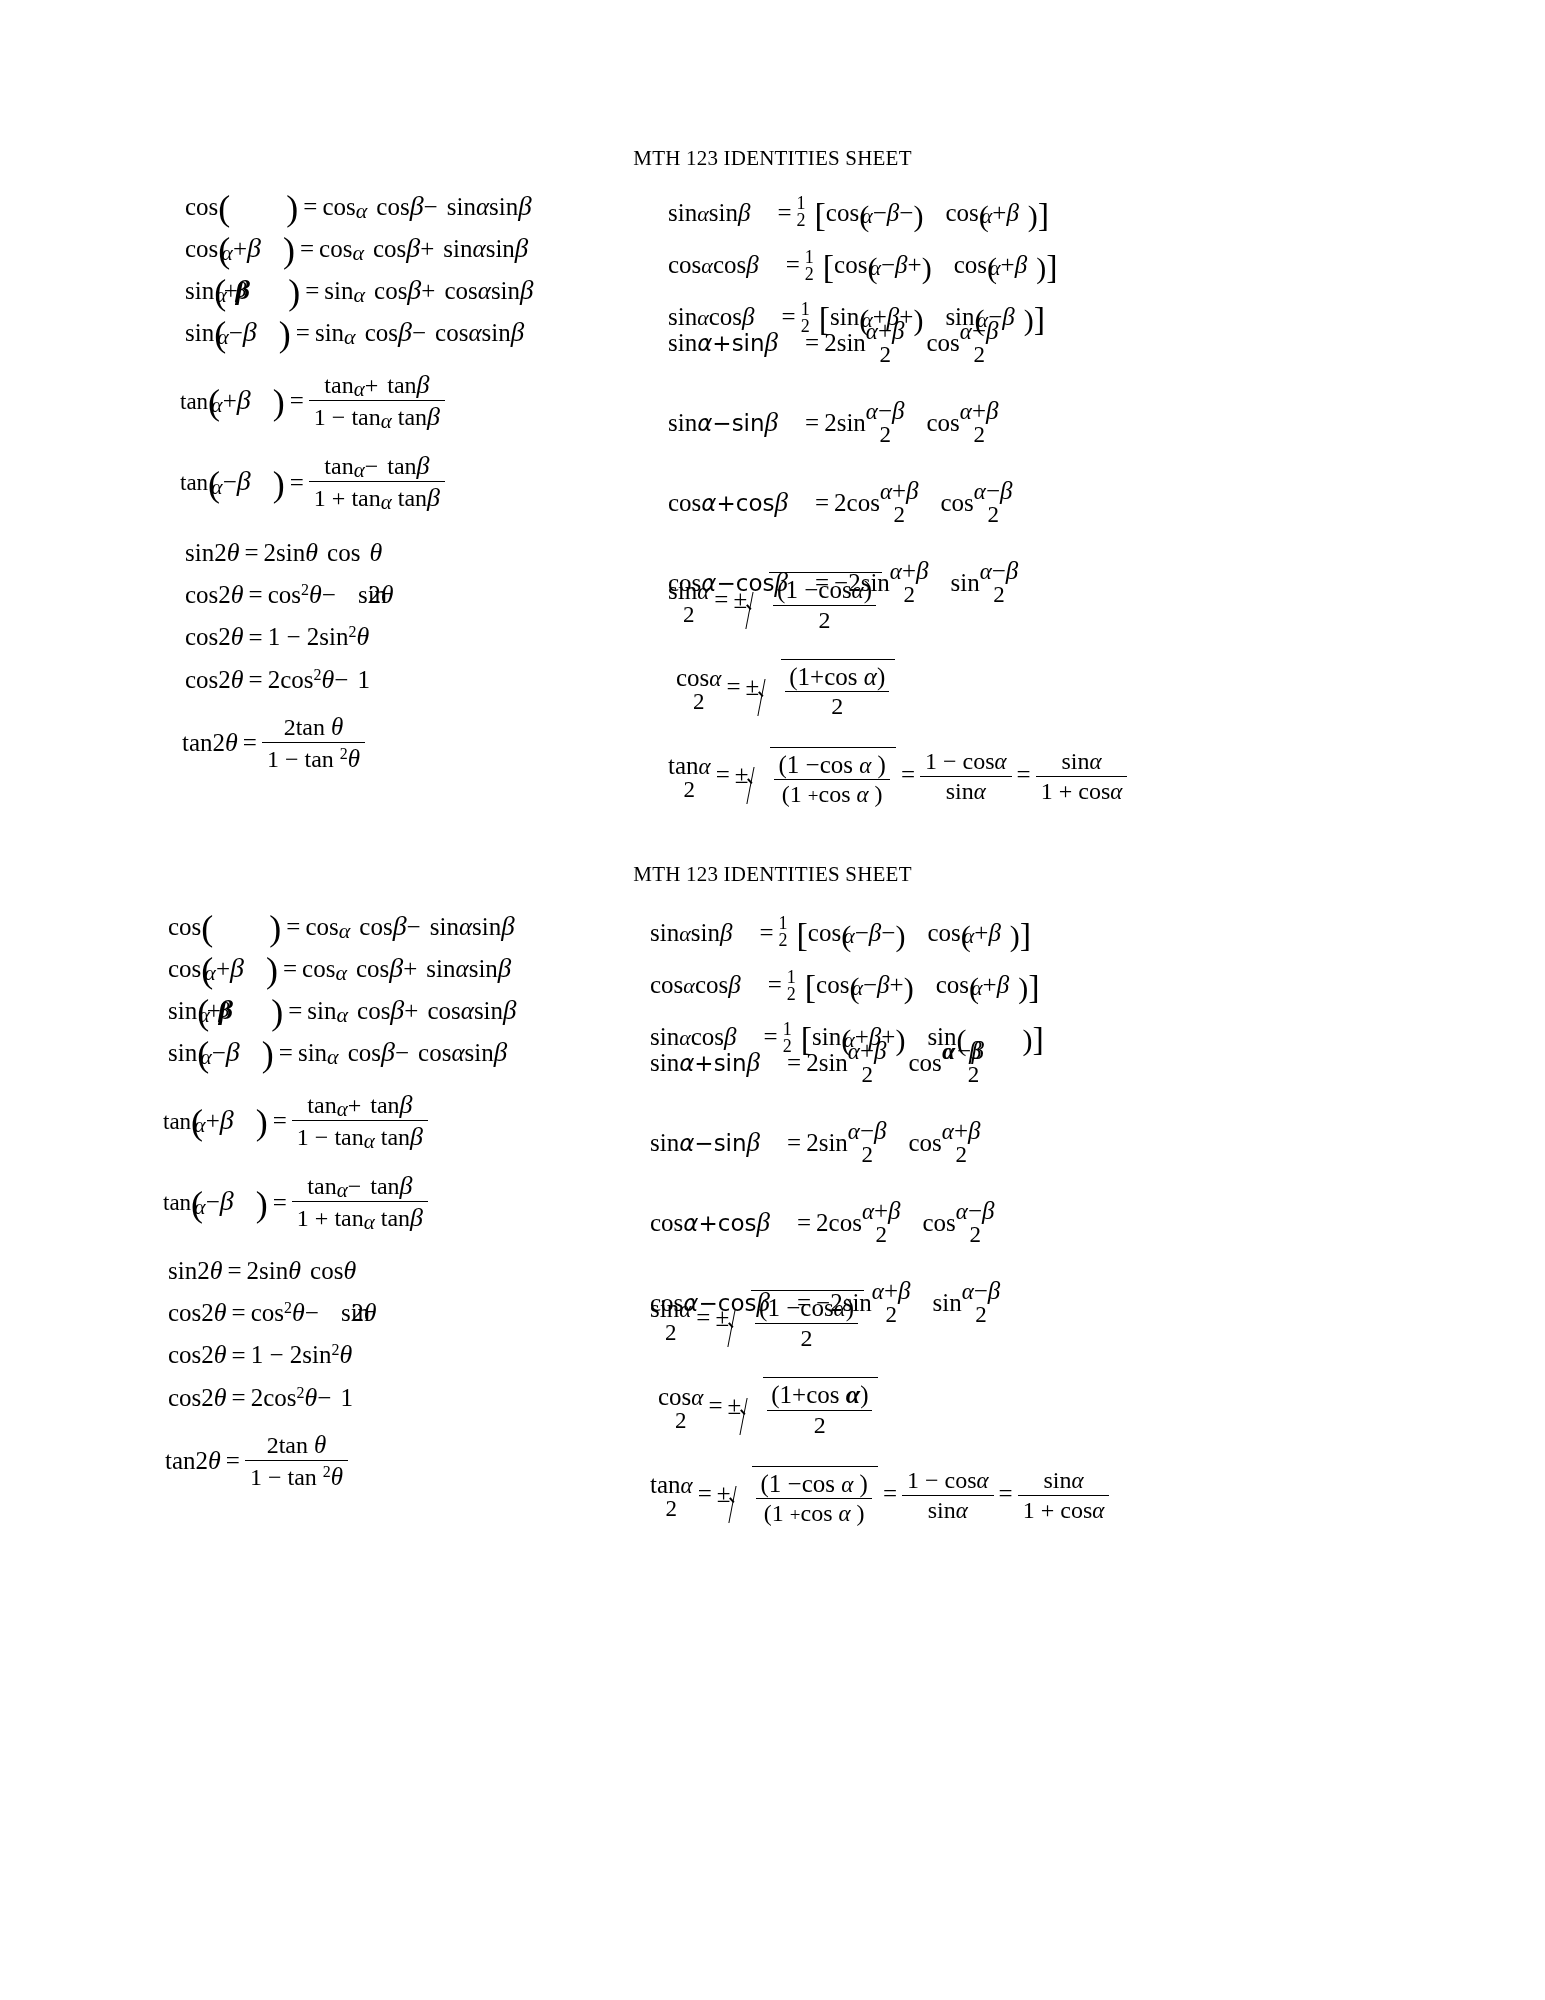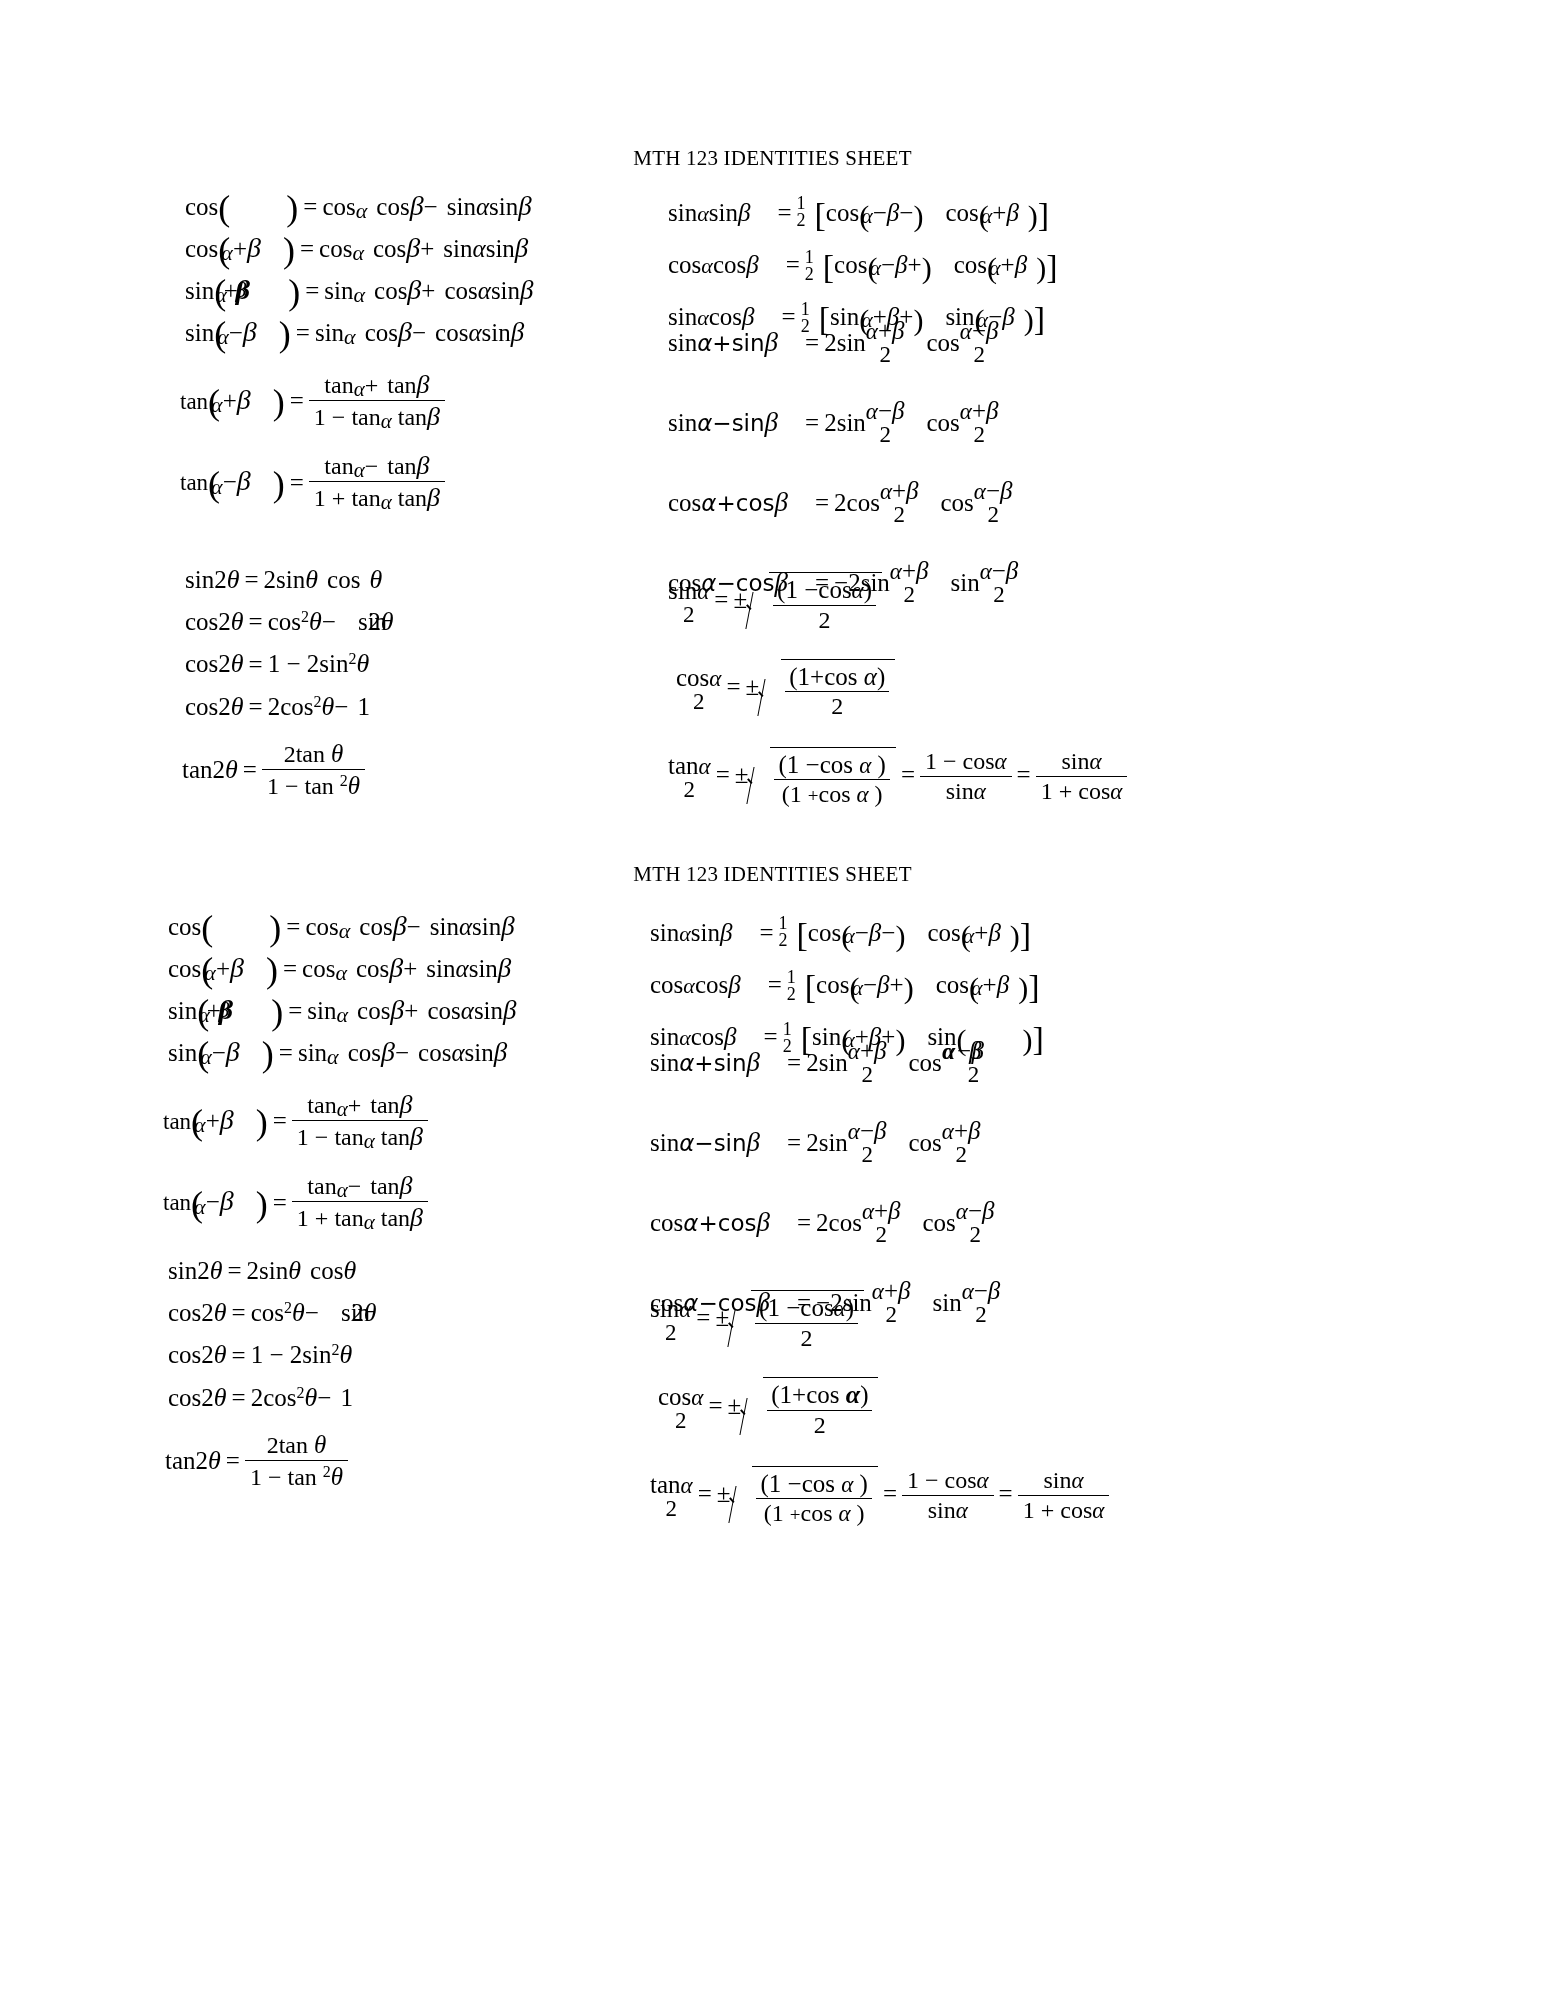--- a/index.html
+++ b/index.html
@@ -220,21 +220,21 @@
 
       <div class="eq" style="margin-bottom:20px;margin-left:-5px">
         <span class="fn" style="font-size:23px">tan</span><span class="big-paren">(</span><span style="margin-left:-9px"></span><span class="gk" style="font-size:22px;position:relative;top:3px">α</span><span>+</span><span class="gk" style="font-size:28px">β</span><span class="sp-lg"></span><span class="big-paren">)</span><span class="eqsign">=</span><span class="frac"><span class="num"><span class="fn">tan</span><span class="gk" style="font-size:21px;position:relative;top:3px">α</span>+<span class="sp"></span><span class="fn">tan</span><span class="gk" style="font-size:26px">β</span></span><span class="den">1 − <span class="fn">tan</span><span class="gk" style="font-size:21px;position:relative;top:3px">α</span> <span class="fn">tan</span><span class="gk" style="font-size:26px">β</span></span></span>
       </div>
 
       <div class="eq" style="margin-bottom:0px;margin-left:-5px">
         <span class="fn" style="font-size:23px">tan</span><span class="big-paren">(</span><span style="margin-left:-9px"></span><span class="gk" style="font-size:22px;position:relative;top:3px">α</span><span>−</span><span class="gk" style="font-size:28px">β</span><span class="sp-lg"></span><span class="big-paren">)</span><span class="eqsign">=</span><span class="frac"><span class="num"><span class="fn">tan</span><span class="gk" style="font-size:21px;position:relative;top:3px">α</span>−<span class="sp"></span><span class="fn">tan</span><span class="gk" style="font-size:26px">β</span></span><span class="den">1 + <span class="fn">tan</span><span class="gk" style="font-size:21px;position:relative;top:3px">α</span> <span class="fn">tan</span><span class="gk" style="font-size:26px">β</span></span></span>
       </div>
     </div>
 
-    <div class="col col-left" style="top:567px">
+    <div class="col col-left" style="top:540px">
       <div class="eq" style="margin-bottom:15px">
         <span class="fn">sin2</span><span class="gk" style="font-size:26px">θ</span><span class="eqsign">=</span><span class="fn">2sin</span><span class="gk" style="font-size:26px">θ</span><span class="sp"></span><span class="fn">cos</span><span class="sp"></span><span class="gk" style="font-size:26px">θ</span>
       </div>
       <div class="eq" style="margin-bottom:15px">
         <span class="fn">cos2</span><span class="gk" style="font-size:26px">θ</span><span class="eqsign">=</span><span class="fn">cos</span><span class="sup">2</span><span class="gk" style="font-size:26px">θ</span>−<span class="sp-lg"></span><span class="fn" style="position:relative">sin</span><span class="fn" style="position:relative;left:-19px">2</span><span class="gk" style="font-size:26px;position:relative;left:-19px">θ</span>
       </div>
       <div class="eq" style="margin-bottom:15px">
         <span class="fn">cos2</span><span class="gk" style="font-size:26px">θ</span><span class="eqsign">=</span><span>1 − 2</span><span class="fn">sin</span><span class="sup">2</span><span class="gk" style="font-size:26px">θ</span>
       </div>
       <div class="eq" style="margin-bottom:18px">

